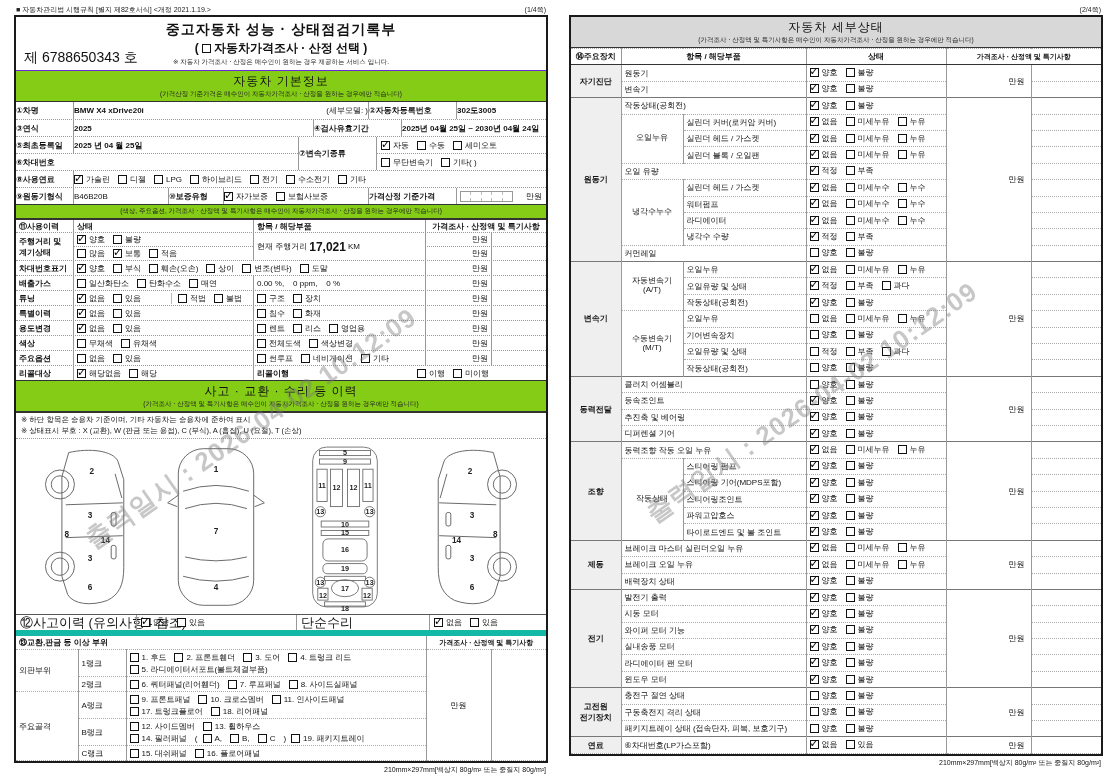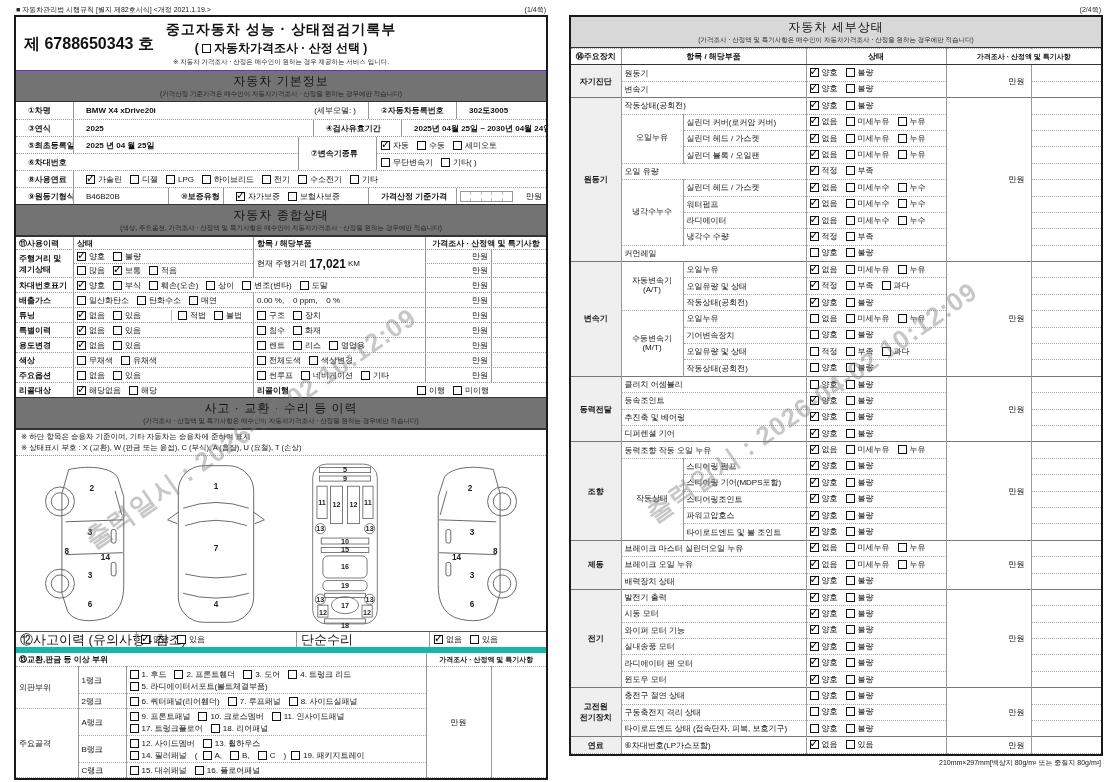--- a/index.html
+++ b/index.html
@@ -6,32 +6,32 @@
 html,body{width:1109px;height:782px;background:#fff}
 body{font-family:"Liberation Sans","DejaVu Sans",sans-serif;color:#111;position:relative;font-size:8px}
 .page{position:absolute;top:4px;width:534px}
 #p1{left:14px}#p2{left:569px}
 .topline{display:flex;justify-content:space-between;font-size:7px;color:#222;height:11px;align-items:flex-end;padding:0 2px}
 .formbox{border:2px solid #1a1a1a;background:#fff;position:relative}
 .titlebox{position:relative;text-align:center;padding:4px 0 3px;border-bottom:1px solid #6d28d9}
 .t1{font-size:14px;font-weight:bold;letter-spacing:1px}
 .t2{font-size:12px;font-weight:bold;margin-top:1px}
 .t3{font-size:6.5px;color:#222;margin-top:1px}
-.docno{position:absolute;left:8px;bottom:15px;font-size:16px;font-weight:bold}
-.band{background:#737373;border-bottom:1px solid #333;text-align:center;padding:2px 0}
+.docno{position:absolute;left:8px;bottom:3px;font-size:14px;font-weight:normal}
+.band{background:#84cc16;border-bottom:1px solid #333;text-align:center;padding:2px 0}
 .band .bt{font-size:12px;font-weight:normal;letter-spacing:1px}
 .band .bn{font-size:6.5px;color:#222}
 .cb{display:inline-block;width:9px;height:9px;border:1.3px solid #111;background:#fff;margin-right:3px;vertical-align:-1px;position:relative;flex:0 0 9px}
 .cb.on::after{content:"✓";position:absolute;left:-1px;top:-4px;font-size:11px;font-weight:bold;color:#000}
 .cbw{display:inline-flex;align-items:center;margin-right:8px;white-space:nowrap}
 .cbl{font-size:8px}
 .cbtext{margin-right:5px;white-space:nowrap}
 
 .brow{display:flex;border-top:1px dotted #999;min-height:17px;align-items:stretch}
-.bc{border-left:1px solid #999;padding:0 12px;display:flex;align-items:center;white-space:nowrap;overflow:hidden}
+.bc{border-left:1px solid #999;padding:0 0;display:flex;align-items:center;white-space:nowrap;overflow:hidden}
 .brow>.bc:first-child,.srow>.bc:first-child{border-left:none}
 .blab{font-weight:bold}
 .bval{font-weight:bold}
 .colstack{display:flex;flex-direction:column}
 .srow{display:flex;flex:1;align-items:stretch}
 .srow .bc{flex:0 0 auto}
 .srow.bt{border-top:1px dotted #999}
 .cbsrow{display:flex;align-items:center;padding:0 4px}
 .pboxes{display:flex;align-items:center;border-left:1px solid #999;padding:2px 3px}
 .pbox{display:flex;border:1px solid #999;height:11px;width:56px;background:#fff}
@@ -222,21 +222,20 @@
             <span class="pcell"></span>
             <span class="pcell"></span>
             <span class="pcell"></span>
             <span class="pcell"></span>
         </div>
       </div>
       <div class="bc punit" style="width:30px;border-left:none">만원</div>
     </div>
 
     <div class="band" style="border-top:1px solid #333">
-      <div class="bt">자동차 종합상태</div>
       <div class="bn">(색상, 주요옵션, 가격조사 · 산정액 및 특기사항은 매수인이 자동차가격조사 · 산정을 원하는 경우에만 적습니다)</div>
     </div>
     <div class="ohead">
       <div class="oc" style="width:57px">⑪사용이력</div>
       <div class="oc" style="width:180px">상태</div>
       <div class="oc" style="width:172px">항목 / 해당부품</div>
       <div class="oc" style="width:121px;justify-content:center">가격조사 · 산정액 및 특기사항</div>
     </div>
     <div id="overall-rows">
         <div class="orow">
@@ -1303,21 +1302,21 @@
             <td class="statuscell"><span class="cbw">
                 <span class="cb"></span>
                 <span class="cbl">양호</span>
               </span><span class="cbw">
                 <span class="cb"></span>
                 <span class="cbl">불량</span>
               </span></td>
             <td class="dnote"></td>
           </tr>
           <tr>
-            <td class="itemcell" colspan="2">타이로드엔드 상태 (접속단자, 피복, 보호기구)</td>
+            <td class="itemcell" colspan="2">패키지트레이 상태 (접속단자, 피복, 보호기구)</td>
             <td class="statuscell"><span class="cbw">
                 <span class="cb"></span>
                 <span class="cbl">양호</span>
               </span><span class="cbw">
                 <span class="cb"></span>
                 <span class="cbl">불량</span>
               </span></td>
             <td class="dnote"></td>
           </tr>
           <tr class="gstart">

